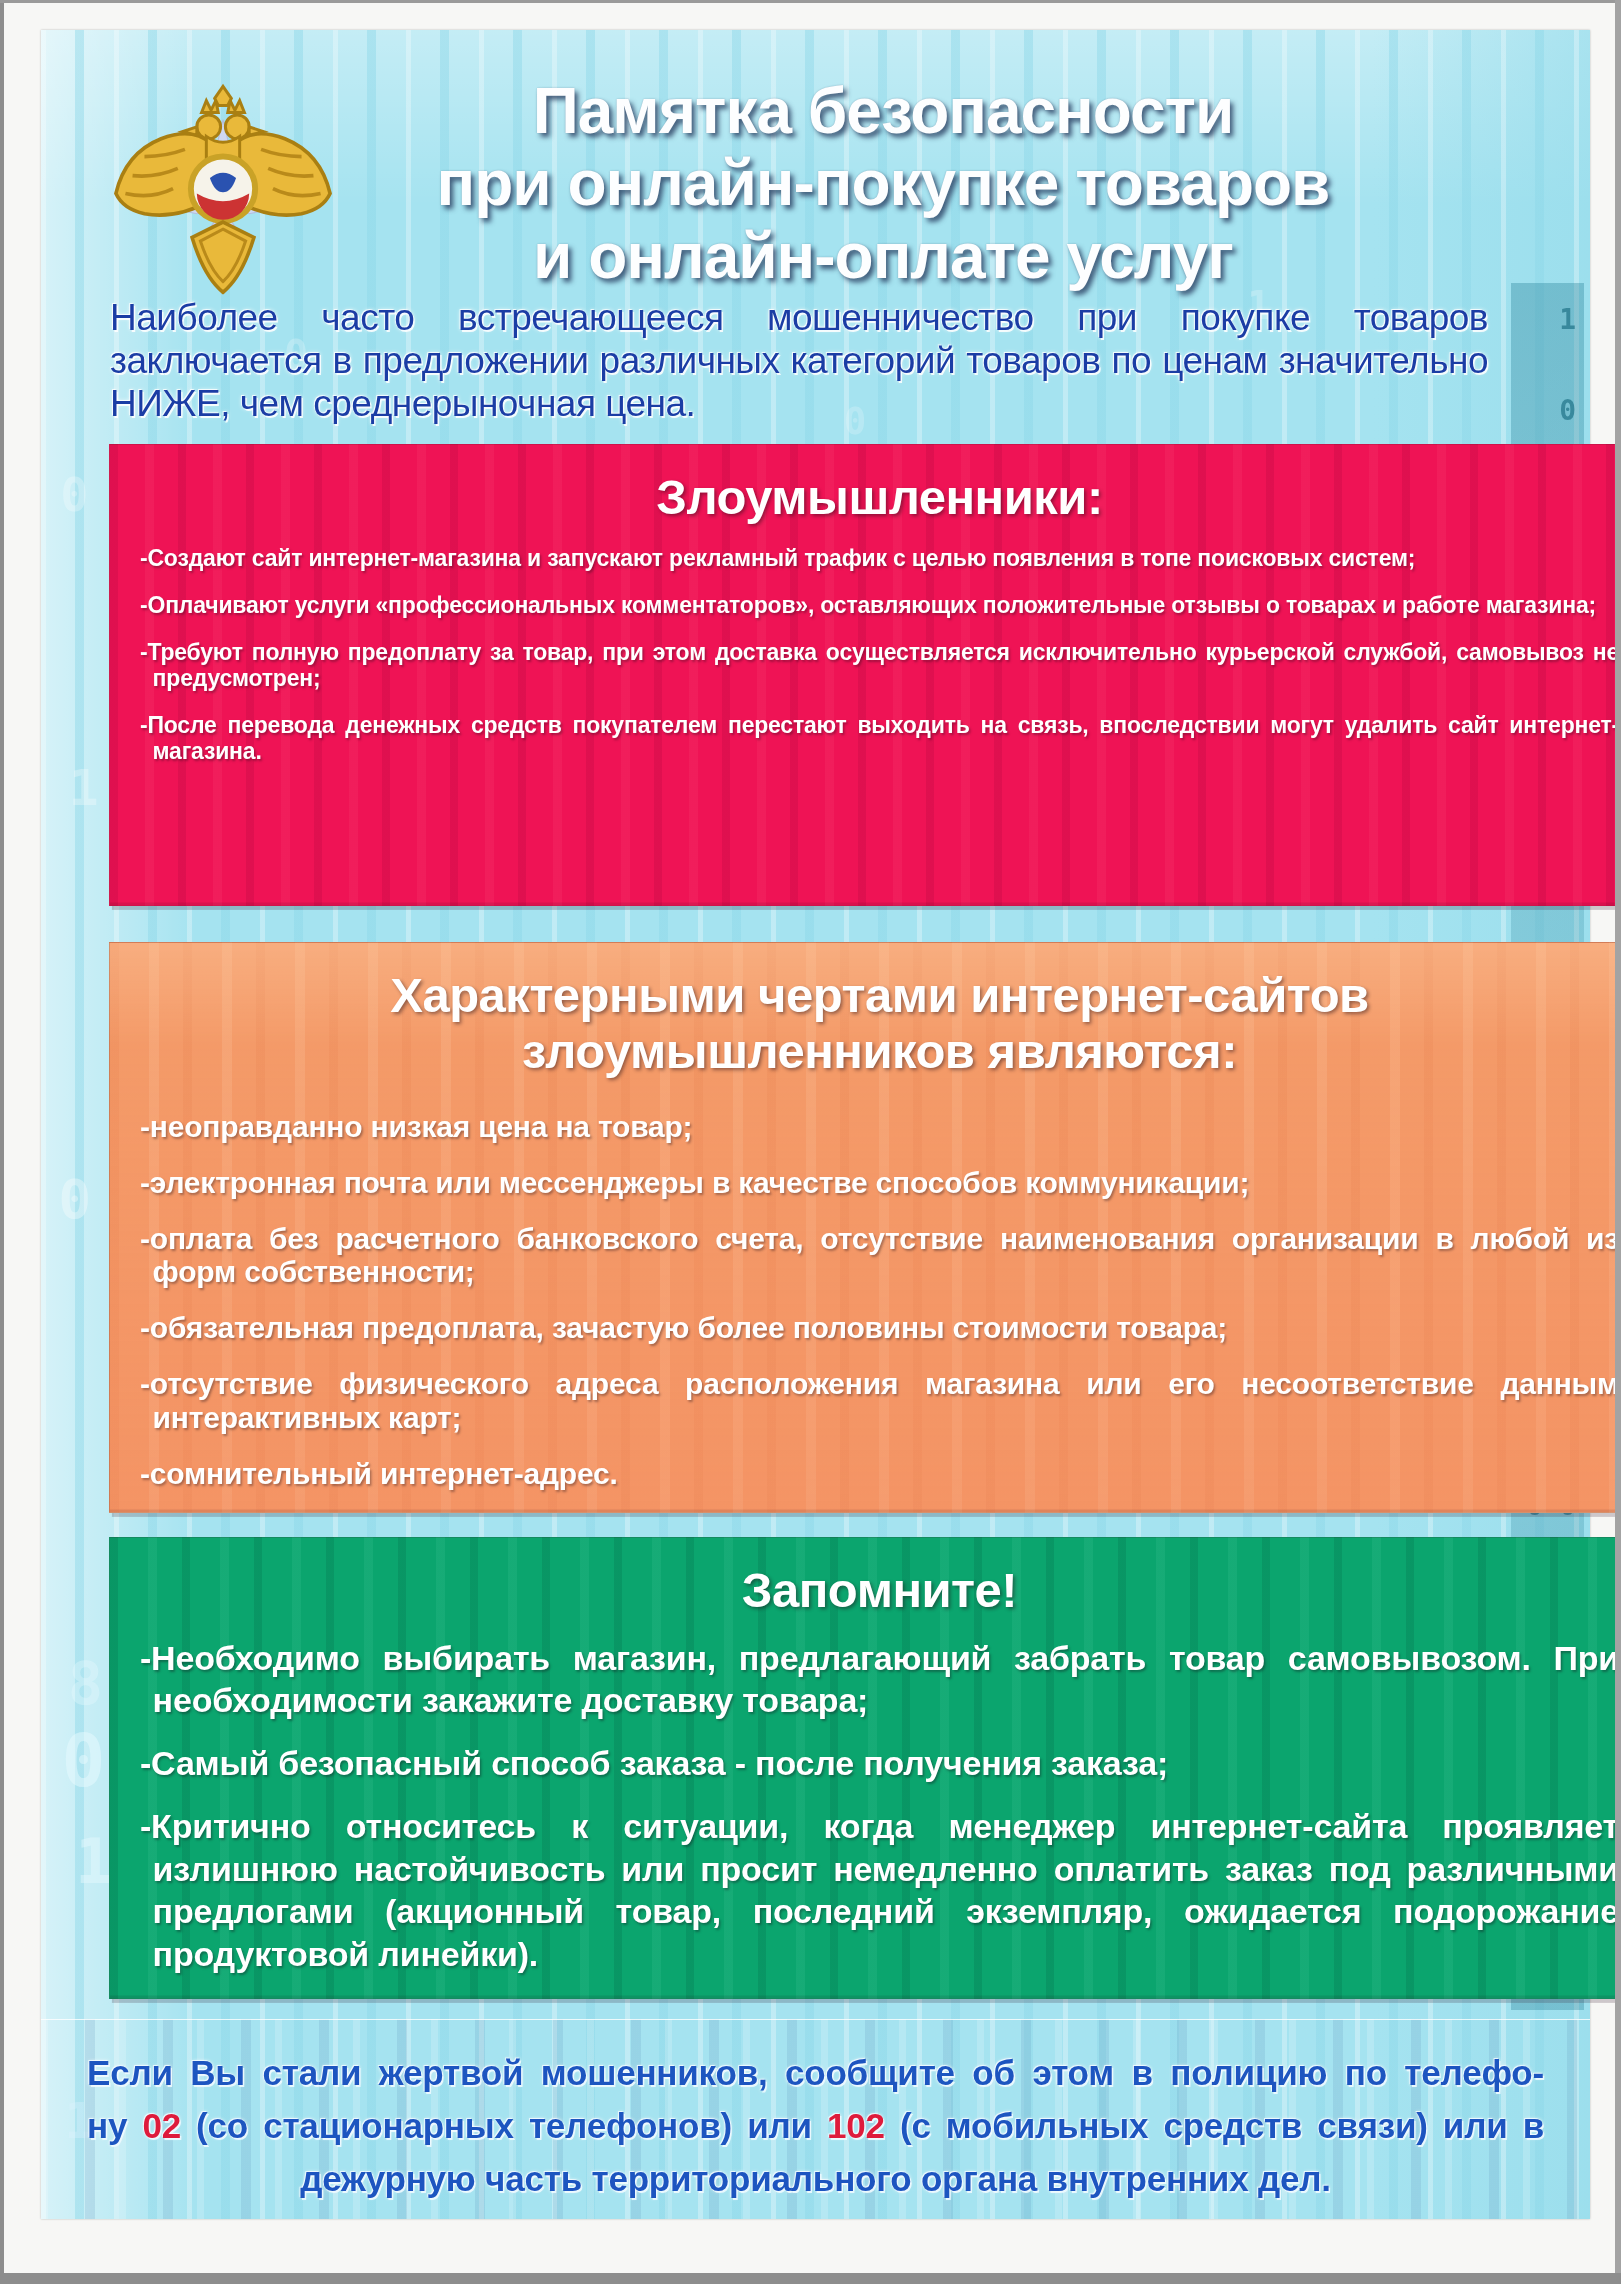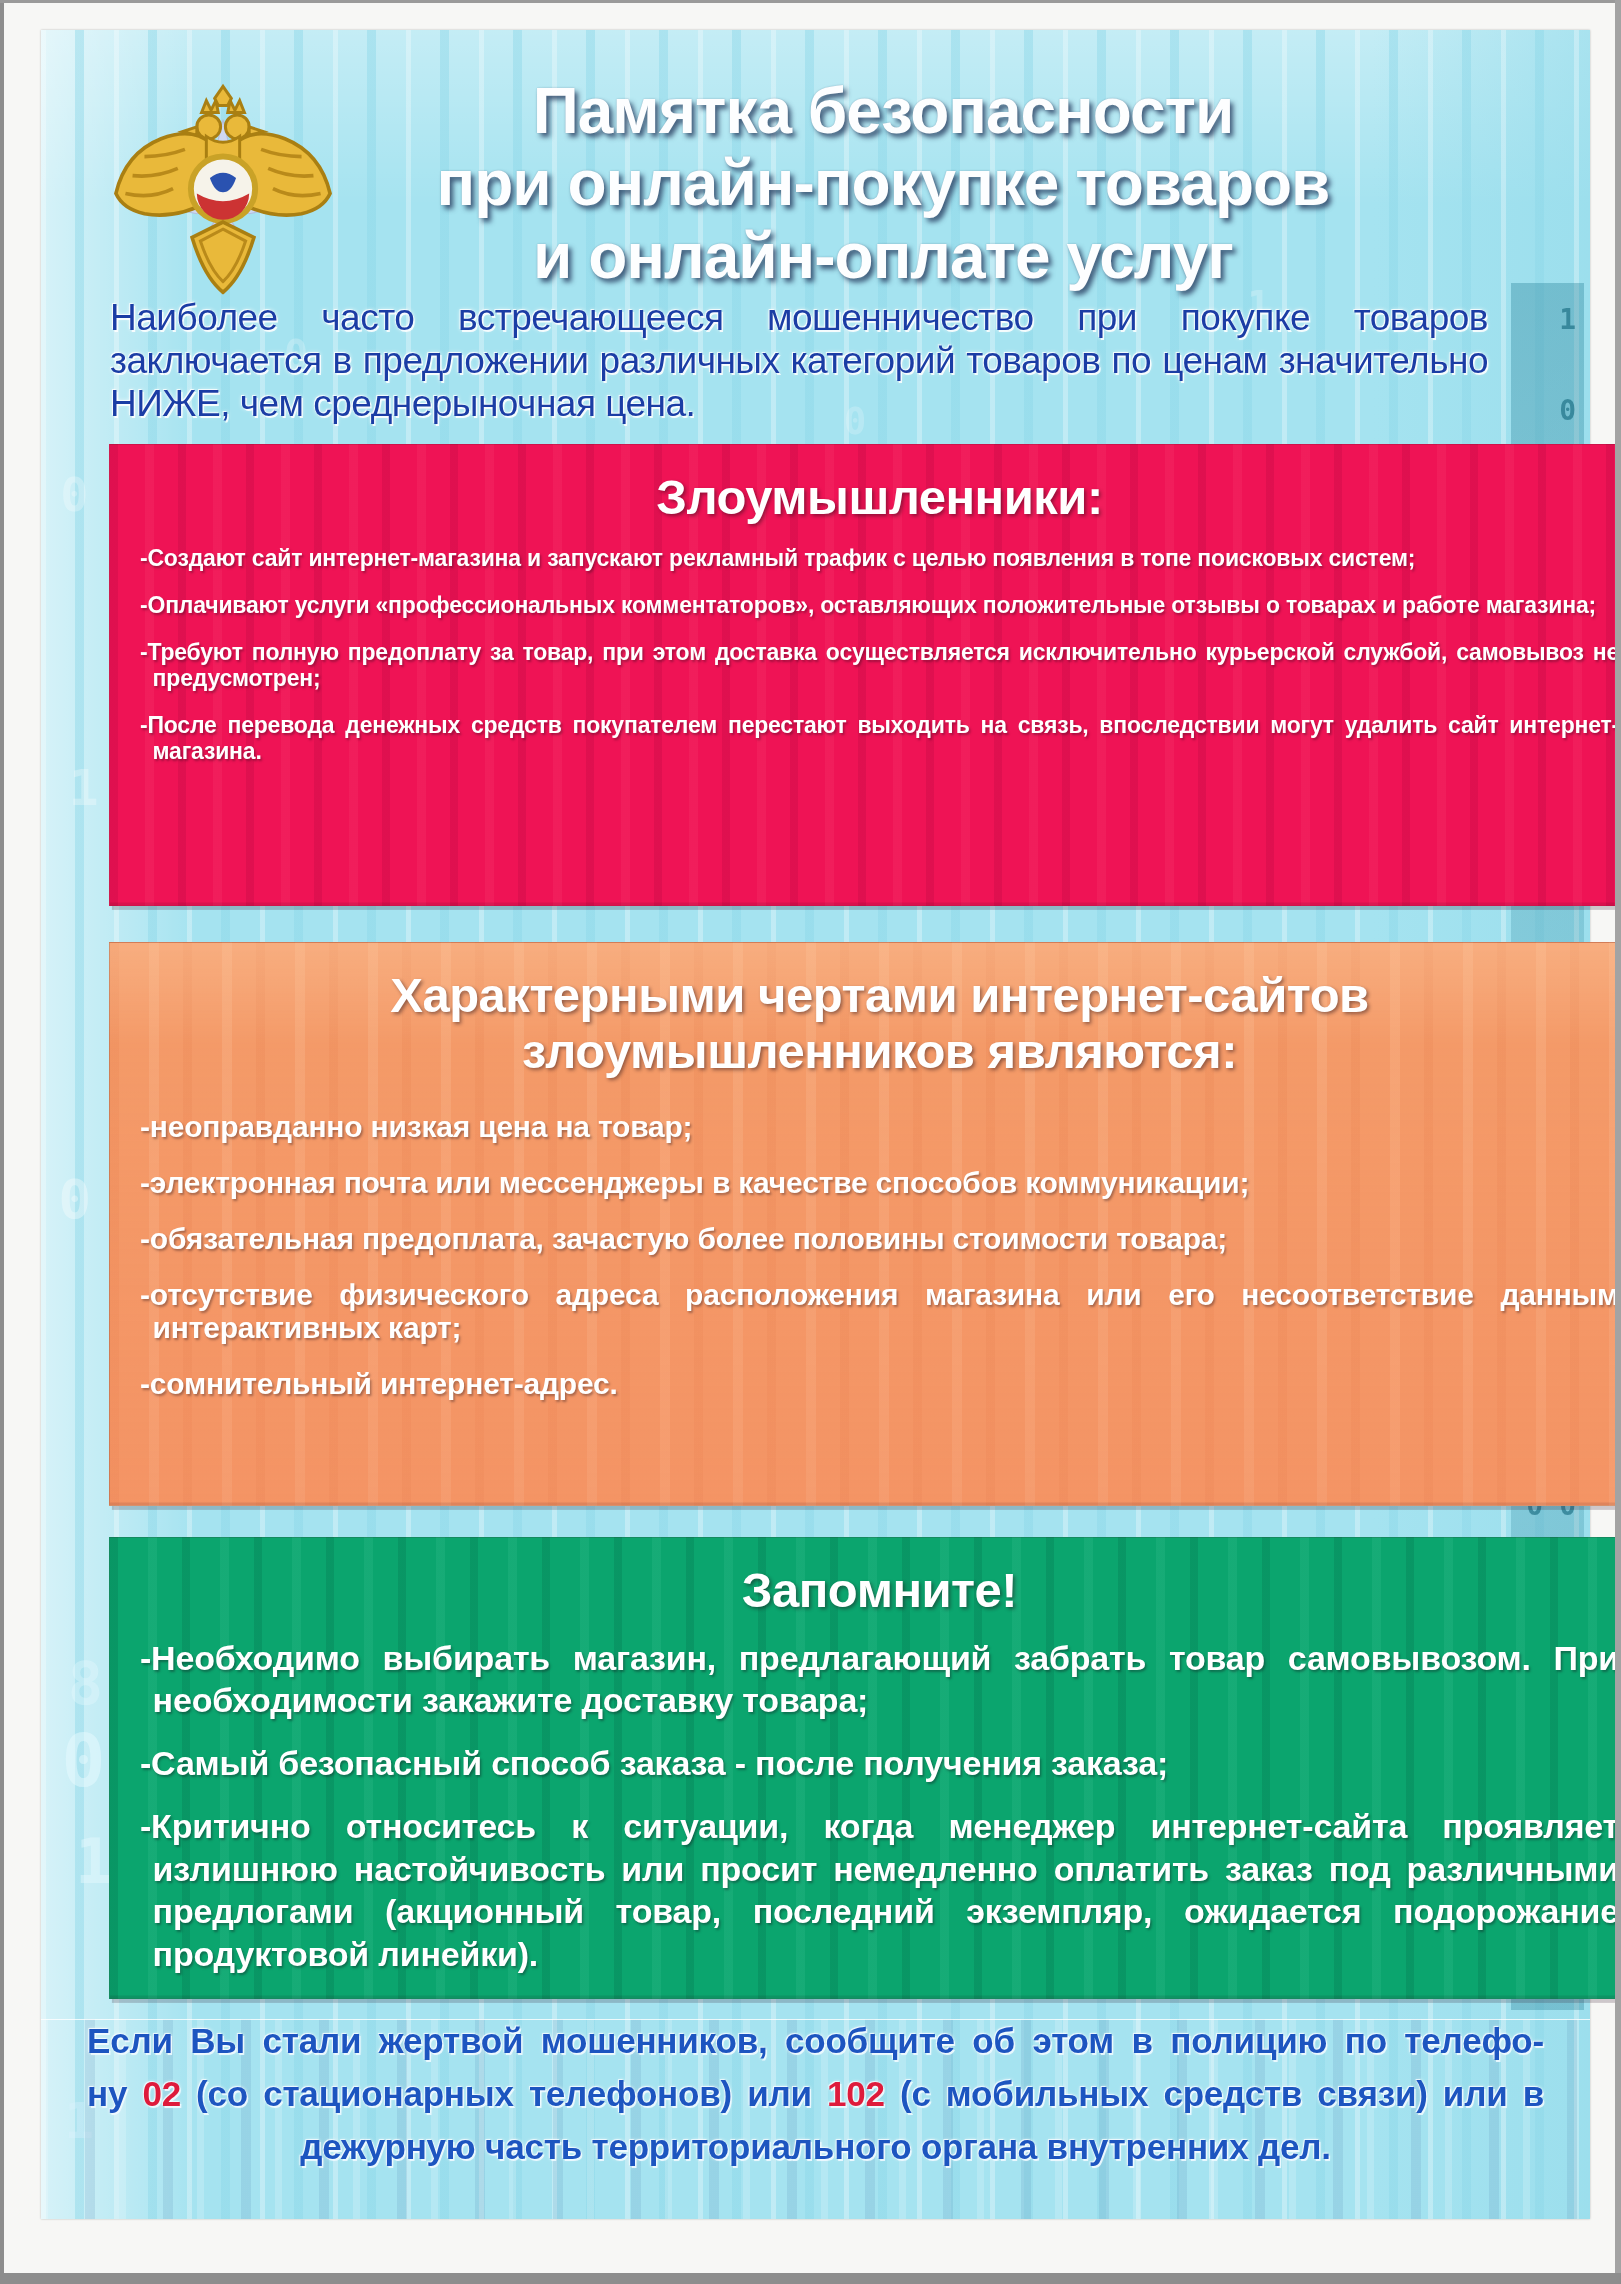--- a/index.html
+++ b/index.html
@@ -92,21 +92,21 @@
     background-color:#0ba56e;
     background-image:repeating-linear-gradient(90deg, rgba(0,70,45,.15) 0 7.8px, rgba(255,255,255,0) 7.8px 38px, rgba(120,230,190,.10) 38px 47px, rgba(255,255,255,0) 47px 72px);
   }
   .box-green h2{margin-bottom:18.5px;}
   .box-green .item{font-size:34px;line-height:1.25;margin-bottom:20.4px;}
   .box-green .item:last-child{margin-bottom:0;}
 
   
   .footer-band{
     position:absolute;left:0;right:0;top:1989px;height:200px;box-sizing:border-box;
-    padding:1px 46px 0;
+    padding:33px 46px 0;
     background:linear-gradient(180deg,#8cbcdd 0,#7aaccf 40%,#7cabd0 100%);
     border-top:1.5px solid rgba(255,255,255,.8);
     background-image:repeating-linear-gradient(90deg, rgba(255,255,255,.18) 0 6.8px, rgba(255,255,255,0) 6.8px 44px, rgba(90,140,180,.18) 44px 54px, rgba(255,255,255,0) 54px 78px);
   }
   .f-line{
     margin:0 0 12.6px;font-size:35px;font-weight:700;line-height:1.16;letter-spacing:-0.2px;
     color:#1d55c0;
     text-shadow:0 0 3.9px rgba(255,255,255,.95), 1.5px 1.5px 0.5px rgba(235,248,255,.9), -1px -1px 0.5px rgba(235,248,255,.85);
   }
   .f-just{text-align:justify;text-align-last:justify;}
@@ -189,20 +189,21 @@
     <p class="item">-Создают сайт интернет-магазина и запускают рекламный трафик с целью появления в топе поисковых систем;</p>
     <p class="item">-Оплачивают услуги «профессиональных комментаторов», оставляющих положительные отзывы о товарах и работе магазина;</p>
     <p class="item">-Требуют полную предоплату за товар, при этом доставка осуществляется исключительно курьерской службой, самовывоз не предусмотрен;</p>
     <p class="item">-После перевода денежных средств покупателем перестают выходить на связь, впоследствии могут удалить сайт интернет-магазина.</p>
   </section>
 
   <section class="box box-orange">
     <h2>Характерными чертами интернет-сайтов злоумышленников являются:</h2>
     <p class="item">-неоправданно низкая цена на товар;</p>
     <p class="item">-электронная почта или мессенджеры в качестве способов коммуникации;</p>
+    <p class="item">-оплата без расчетного банковского счета, отсутствие наименования организации в любой из форм собственности;</p>
     <p class="item">-обязательная предоплата, зачастую более половины стоимости товара;</p>
     <p class="item">-отсутствие физического адреса расположения магазина или его несоответствие данным интерактивных карт;</p>
     <p class="item">-сомнительный интернет-адрес.</p>
   </section>
 
   <section class="box box-green">
     <h2>Запомните!</h2>
     <p class="item">-Необходимо выбирать магазин, предлагающий забрать товар самовывозом. При необходимости закажите доставку товара;</p>
     <p class="item">-Самый безопасный способ заказа - после получения заказа;</p>
     <p class="item">-Критично относитесь к ситуации, когда менеджер интернет-сайта проявляет излишнюю настойчивость или просит немедленно оплатить заказ под различными предлогами (акционный товар, последний экземпляр, ожидается подорожание продуктовой линейки).</p>

